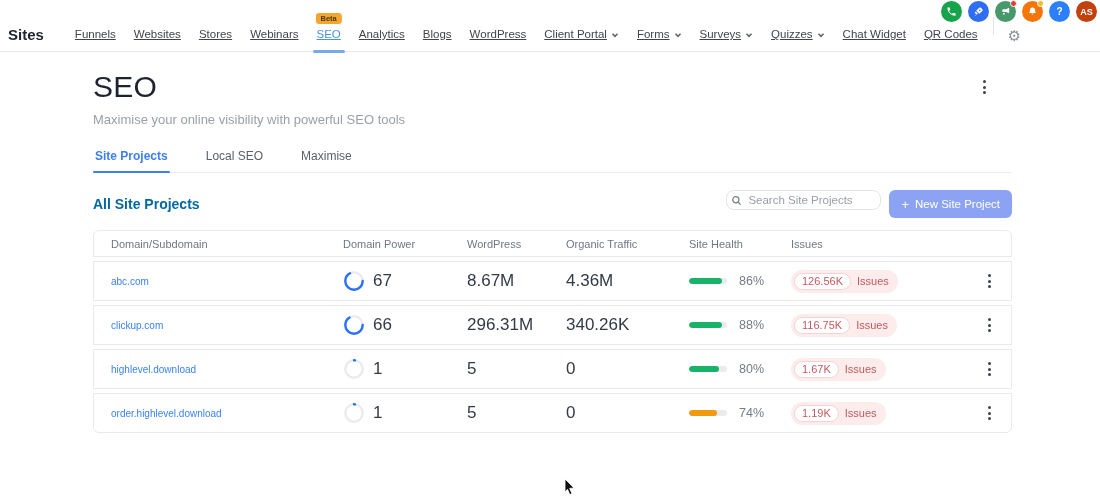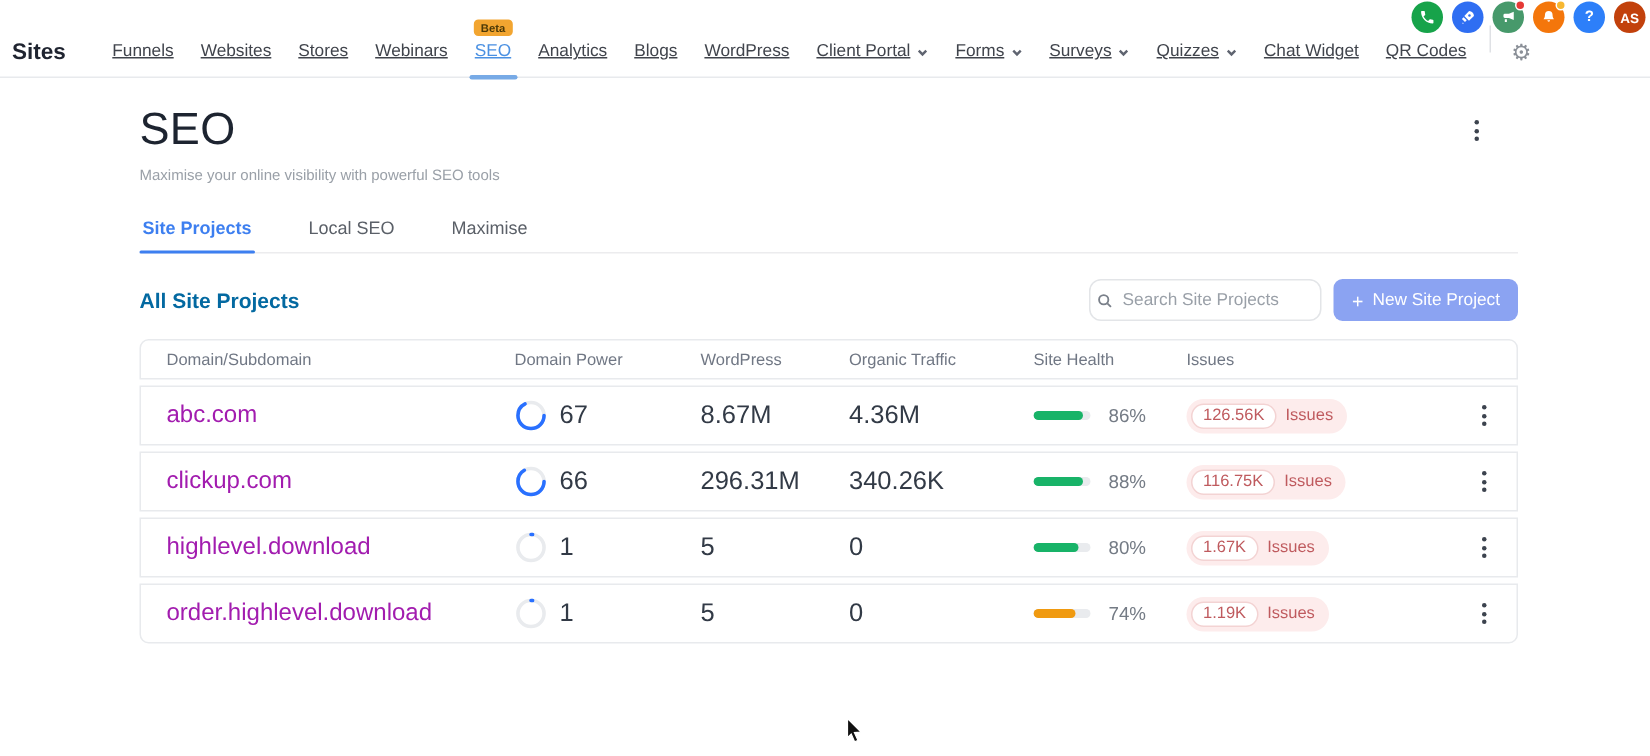--- a/index.html
+++ b/index.html
@@ -27,51 +27,51 @@
   .circ { position:relative; width:21px; height:21px; border-radius:50%; display:flex;
     align-items:center; justify-content:center; color:#fff; font-size:10px; font-weight:700; cursor:pointer; }
   .circ svg { width:11px; height:11px; fill:#fff; stroke:none; }
   .dot { position:absolute; top:-1px; right:-1px; width:7px; height:7px; border-radius:50%; border:1px solid #fff; }
 
   
   .main { padding:18px 88px 0 93px; }
   .page-head { display:flex; justify-content:space-between; align-items:flex-start; }
   .page-title { font-size:30px; font-weight:500; color:#1d2430; letter-spacing:.2px; }
   .page-kebab { margin-top:6px; margin-right:22px; }
-  .subtitle { font-size:10px; color:#9aa0a8; margin-top:8px; }
+  .subtitle { font-size:13px; color:#9aa0a8; margin-top:8px; }
 
   .tabs { display:flex; gap:34px; margin-top:16px; border-bottom:1px solid #ececee; }
   .tab { font-size:12px; font-weight:500; color:#5b6068; padding:6px 2px 9px; cursor:pointer; position:relative; }
   .tab.active { color:#3d7ff0; font-weight:700; }
   .tab.active::after { content:""; position:absolute; left:0; right:0; bottom:-1px; height:2.5px;
     border-radius:2px; background:#3d7ff0; }
 
   .toolbar { display:flex; align-items:center; margin-top:17px; }
   .toolbar-title { font-size:14px; font-weight:700; color:#0369a1; flex:0 0 auto; }
   .toolbar-right { margin-left:auto; display:flex; gap:8px; }
-  .searchbox { display:flex; align-items:center; gap:6px; width:155px; height:28px;
+  .searchbox { display:flex; align-items:center; gap:6px; width:155px; height:20px;
     border:1px solid #e3e5e8; border-radius:8px; padding:0 4px; background:#fff; }
   .searchbox svg { width:11px; height:11px; stroke:#7a808a; stroke-width:1.8; fill:none; flex:0 0 auto; }
   .searchbox input { border:none; outline:none; width:100%; font-size:11.5px; color:#333;
     font-family:"Liberation Sans", sans-serif; background:transparent; }
   .searchbox input::placeholder { color:#9aa0a8; }
   .new-btn { display:flex; align-items:center; gap:6px; height:28px; padding:0 12px;
     background:#8ba3f2; color:#fff; font-size:11.5px; font-weight:500; border:none;
     border-radius:6px; cursor:pointer; font-family:"Liberation Sans", sans-serif; }
   .new-btn .plus { font-size:13px; font-weight:400; line-height:13px; }
 
   
   .table { margin-top:12px; }
   .trow { display:grid; grid-template-columns:232px 124px 99px 123px 102px 1fr 28px;
     align-items:center; border:1px solid #e8eaed; background:#fff; padding:0 16px 0 17px; }
   .thead { height:27px; border-radius:6px 6px 0 0; }
   .th { font-size:11px; color:#707784; }
   .tbody-row { height:40px; margin-top:4px; }
   .tbody-row:last-child { border-radius:0 0 6px 6px; }
-  .cell-domain { font-size:16px; color:#a21caf; }
+  .cell-domain { font-size:10px; color:#3b82f6; }
   .cell-num { font-size:17px; font-weight:500; color:#323a46; }
   .power { display:flex; align-items:center; gap:8px; }
   .ring { width:22px; height:22px; }
   .health { display:flex; align-items:center; gap:12px; }
   .bar { width:38px; height:6px; border-radius:4px; background:#e9ebee; overflow:hidden; }
   .bar-fill { height:100%; border-radius:4px; }
   .bar-fill.green { background:#18b368; }
   .bar-fill.orange { background:#f09a10; }
   .pct { font-size:12.5px; color:#747b85; }
   .issues-pill { display:inline-flex; align-items:center; gap:6px; background:#fdecec;

